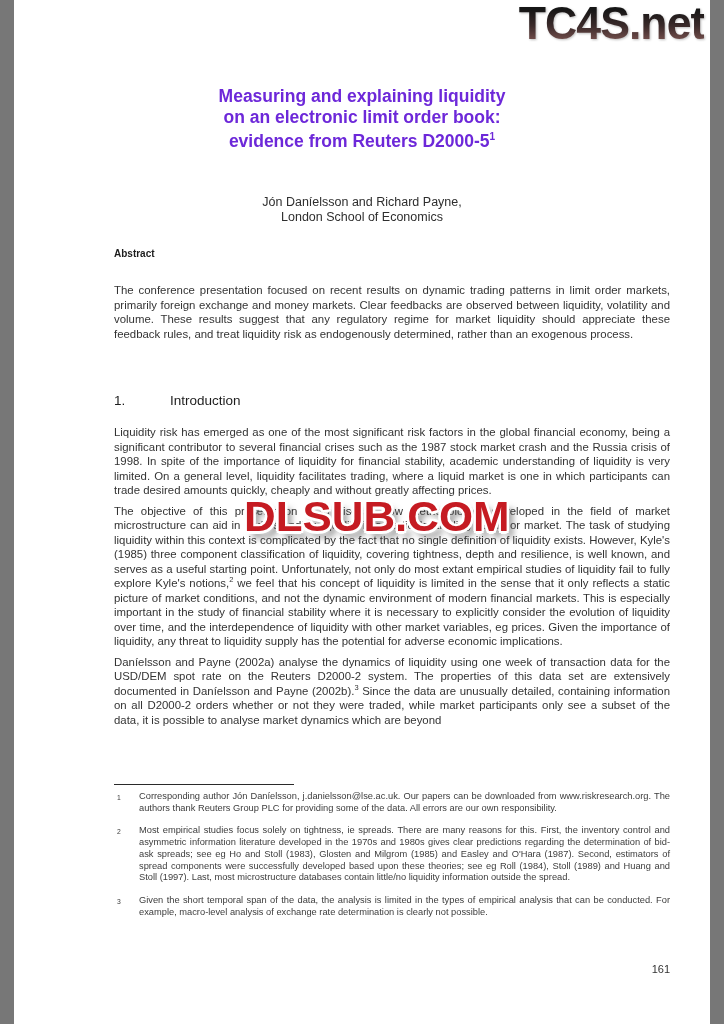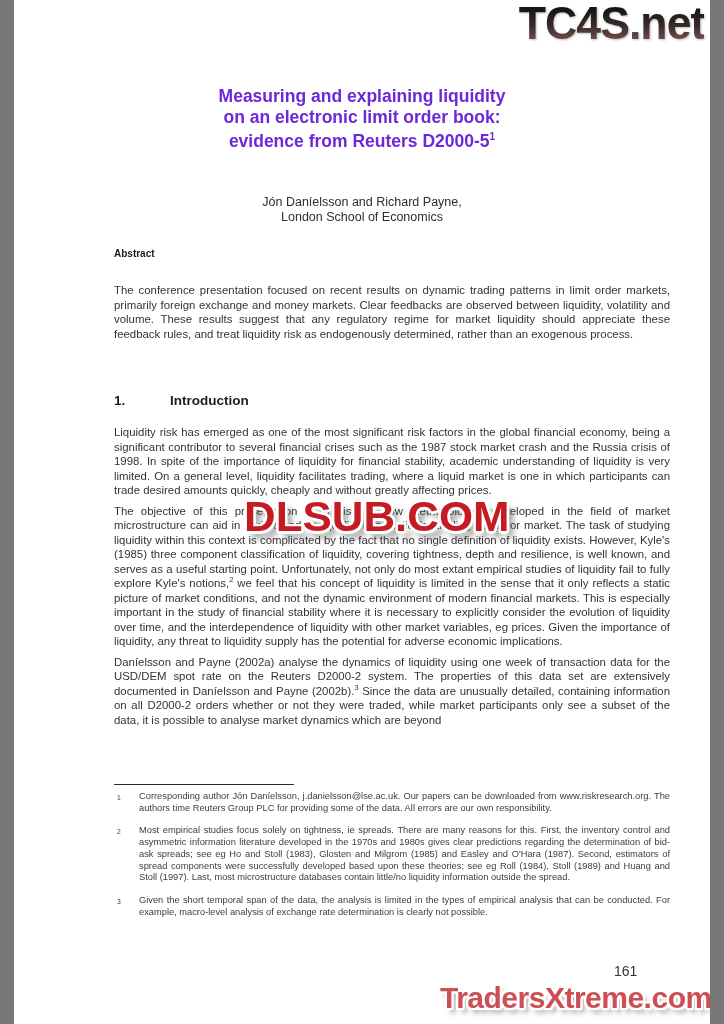--- a/index.html
+++ b/index.html
@@ -33,21 +33,21 @@
     position:absolute;top:195px;left:0;width:100%;
     text-align:center;font-size:12.5px;line-height:15px;color:#2e2e2e;
   }
   
   .abstract-heading{
     position:absolute;top:248px;left:100px;
     font-weight:bold;font-size:10px;color:#1d1d1d;
   }
   .intro-heading{
     position:absolute;top:393px;left:100px;
-    font-weight:bold;font-size:13.5px;color:#1d1d1d;
+    font-weight:normal;font-size:13.5px;color:#1d1d1d;
   }
   .intro-heading .num{display:inline-block;width:56px;}
   
   .abstract-body{
     position:absolute;top:283px;left:100px;width:556px;
     font-size:11.4px;line-height:14.5px;text-align:justify;color:#333;
   }
   .paragraphs{
     position:absolute;top:425px;left:100px;width:556px;
     font-size:11.4px;line-height:14.5px;color:#333;
@@ -64,21 +64,21 @@
     font-size:9.3px;line-height:11.7px;color:#3c3c3c;
   }
   .footnote{display:flex;margin-bottom:11px;}
   .footnote .marker{
     flex:0 0 22px;font-size:6.8px;padding-top:1px;padding-left:3px;
   }
   .footnote .fn-text{flex:1;text-align:justify;}
   
   .page-number{
     position:absolute;top:963px;left:600px;width:56px;
-    text-align:left;font-size:14px;color:#333;
+    text-align:right;font-size:11px;color:#333;
   }
   
   .wm-middle{
     position:absolute;top:492px;left:230px;
     font-size:43px;font-weight:800;letter-spacing:0px;
     transform:scaleX(1.02);transform-origin:left top;
     color:#c51b22;
     text-shadow:
       -2px -2px 0 #fff, 2px -2px 0 #fff, -2px 2px 0 #fff, 2px 2px 0 #fff,
       0 -2.5px 0 #fff, 0 2.5px 0 #fff, -2.5px 0 0 #fff, 2.5px 0 0 #fff,
@@ -126,31 +126,30 @@
       <div class="para"><span>Liquidity risk has emerged as one of the most significant risk factors in the global financial economy, being a significant contributor to several financial crises such as the 1987 stock market crash and the Russia crisis of 1998. In spite of the importance of liquidity for financial stability, academic understanding of liquidity is very limited. On a general level, liquidity facilitates trading, where a liquid market is one in which participants can trade desired amounts quickly, cheaply and without greatly affecting prices.</span></div>
       <div class="para"><span>The objective of this presentation is to discuss how methodologies developed in the field of market microstructure can aid in understanding liquidity in a particular trading venue or market. The task of studying liquidity within this context is complicated by the fact that no single definition of liquidity exists. However, Kyle's (1985) three component classification of liquidity, covering tightness, depth and resilience, is well known, and serves as a useful starting point. Unfortunately, not only do most extant empirical studies of liquidity fail to fully explore Kyle's notions,</span><sup>2</sup><span> we feel that his concept of liquidity is limited in the sense that it only reflects a static picture of market conditions, and not the dynamic environment of modern financial markets. This is especially important in the study of financial stability where it is necessary to explicitly consider the evolution of liquidity over time, and the interdependence of liquidity with other market variables, eg prices. Given the importance of liquidity, any threat to liquidity supply has the potential for adverse economic implications.</span></div>
       <div class="para"><span>Daníelsson and Payne (2002a) analyse the dynamics of liquidity using one week of transaction data for the USD/DEM spot rate on the Reuters D2000-2 system. The properties of this data set are extensively documented in Daníelsson and Payne (2002b).</span><sup>3</sup><span> Since the data are unusually detailed, containing information on all D2000-2 orders whether or not they were traded, while market participants only see a subset of the data, it is possible to analyse market dynamics which are beyond</span></div>
     </div>
 
   <hr class="fn-divider">
 
   <div class="footnotes">
       <div class="footnote">
         <span class="marker">1</span>
-        <span class="fn-text">Corresponding author Jón Daníelsson, j.danielsson@lse.ac.uk. Our papers can be downloaded from www.riskresearch.org. The authors time Reuters Group PLC for providing some of the data. All errors are our own responsibility.</span>
+        <span class="fn-text">Corresponding author Jón Daníelsson, j.danielsson@lse.ac.uk. Our papers can be downloaded from www.riskresearch.org. The authors thank Reuters Group PLC for providing some of the data. All errors are our own responsibility.</span>
       </div>
       <div class="footnote">
         <span class="marker">2</span>
         <span class="fn-text">Most empirical studies focus solely on tightness, ie spreads. There are many reasons for this. First, the inventory control and asymmetric information literature developed in the 1970s and 1980s gives clear predictions regarding the determination of bid-ask spreads; see eg Ho and Stoll (1983), Glosten and Milgrom (1985) and Easley and O'Hara (1987). Second, estimators of spread components were successfully developed based upon these theories; see eg Roll (1984), Stoll (1989) and Huang and Stoll (1997). Last, most microstructure databases contain little/no liquidity information outside the spread.</span>
       </div>
       <div class="footnote">
         <span class="marker">3</span>
         <span class="fn-text">Given the short temporal span of the data, the analysis is limited in the types of empirical analysis that can be conducted. For example, macro-level analysis of exchange rate determination is clearly not possible.</span>
       </div>
     </div>
 
   <div class="page-number">161</div>
 
   <div class="wm-middle">DLSUB.COM</div>
 
-  <div class="wm-bottom">TradersXtreme.com</div>
 
 </div>
 
 </body></html>

